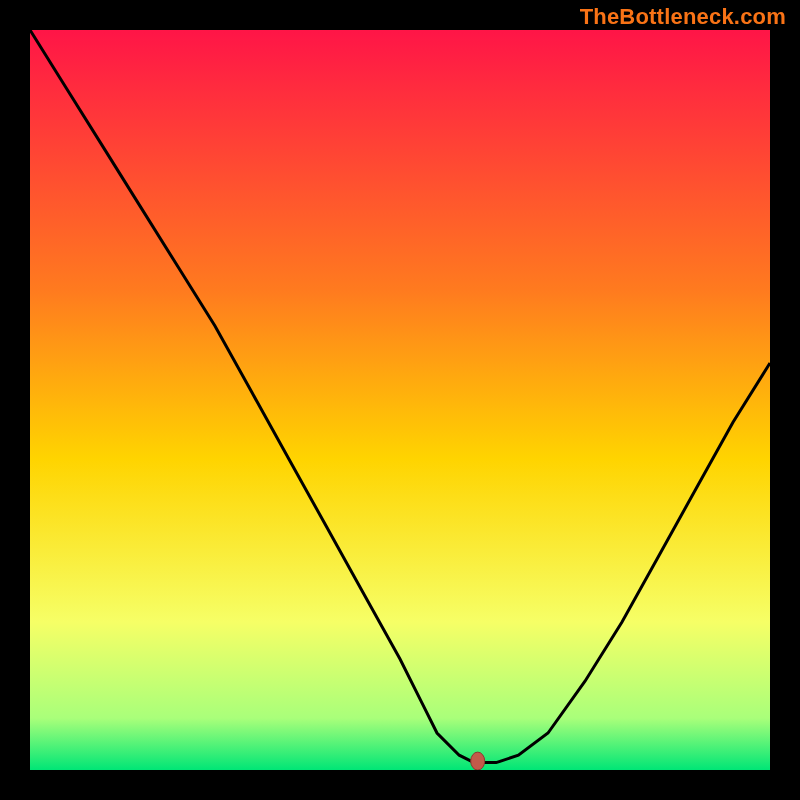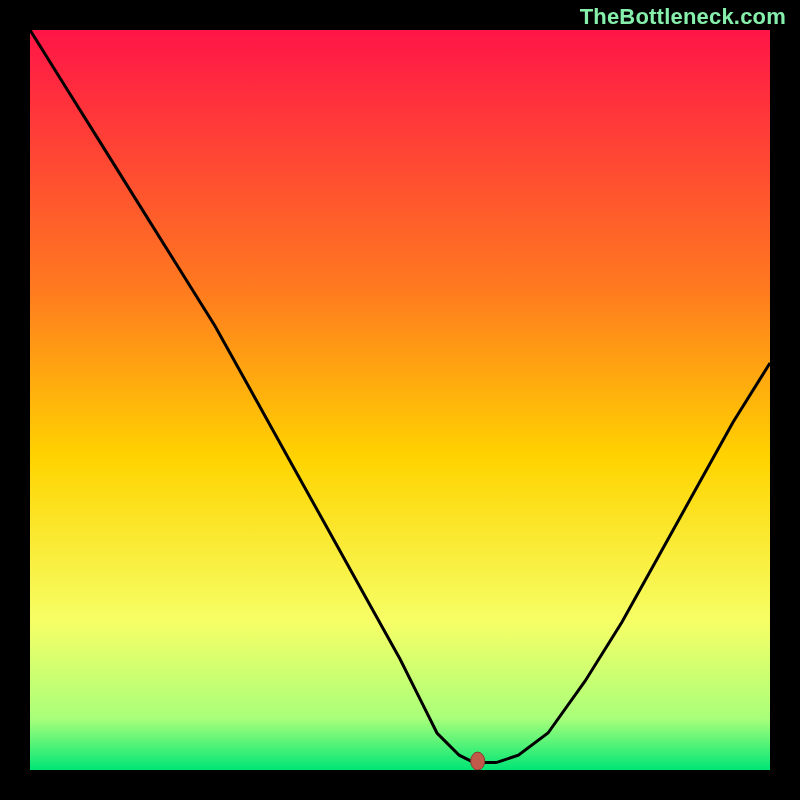--- a/index.html
+++ b/index.html
@@ -13,21 +13,21 @@
   .frame {
     position: relative;
     width: 800px;
     height: 800px;
     background: #000;
   }
   .attribution {
     position: absolute;
     top: 4px;
     right: 14px;
-    color: #86efac;
+    color: #f97316;
     font-size: 22px;
     font-weight: bold;
     letter-spacing: 0.2px;
     z-index: 5;
   }
   .plot-area {
     position: absolute;
     left: 30px;
     top: 30px;
     width: 740px;

